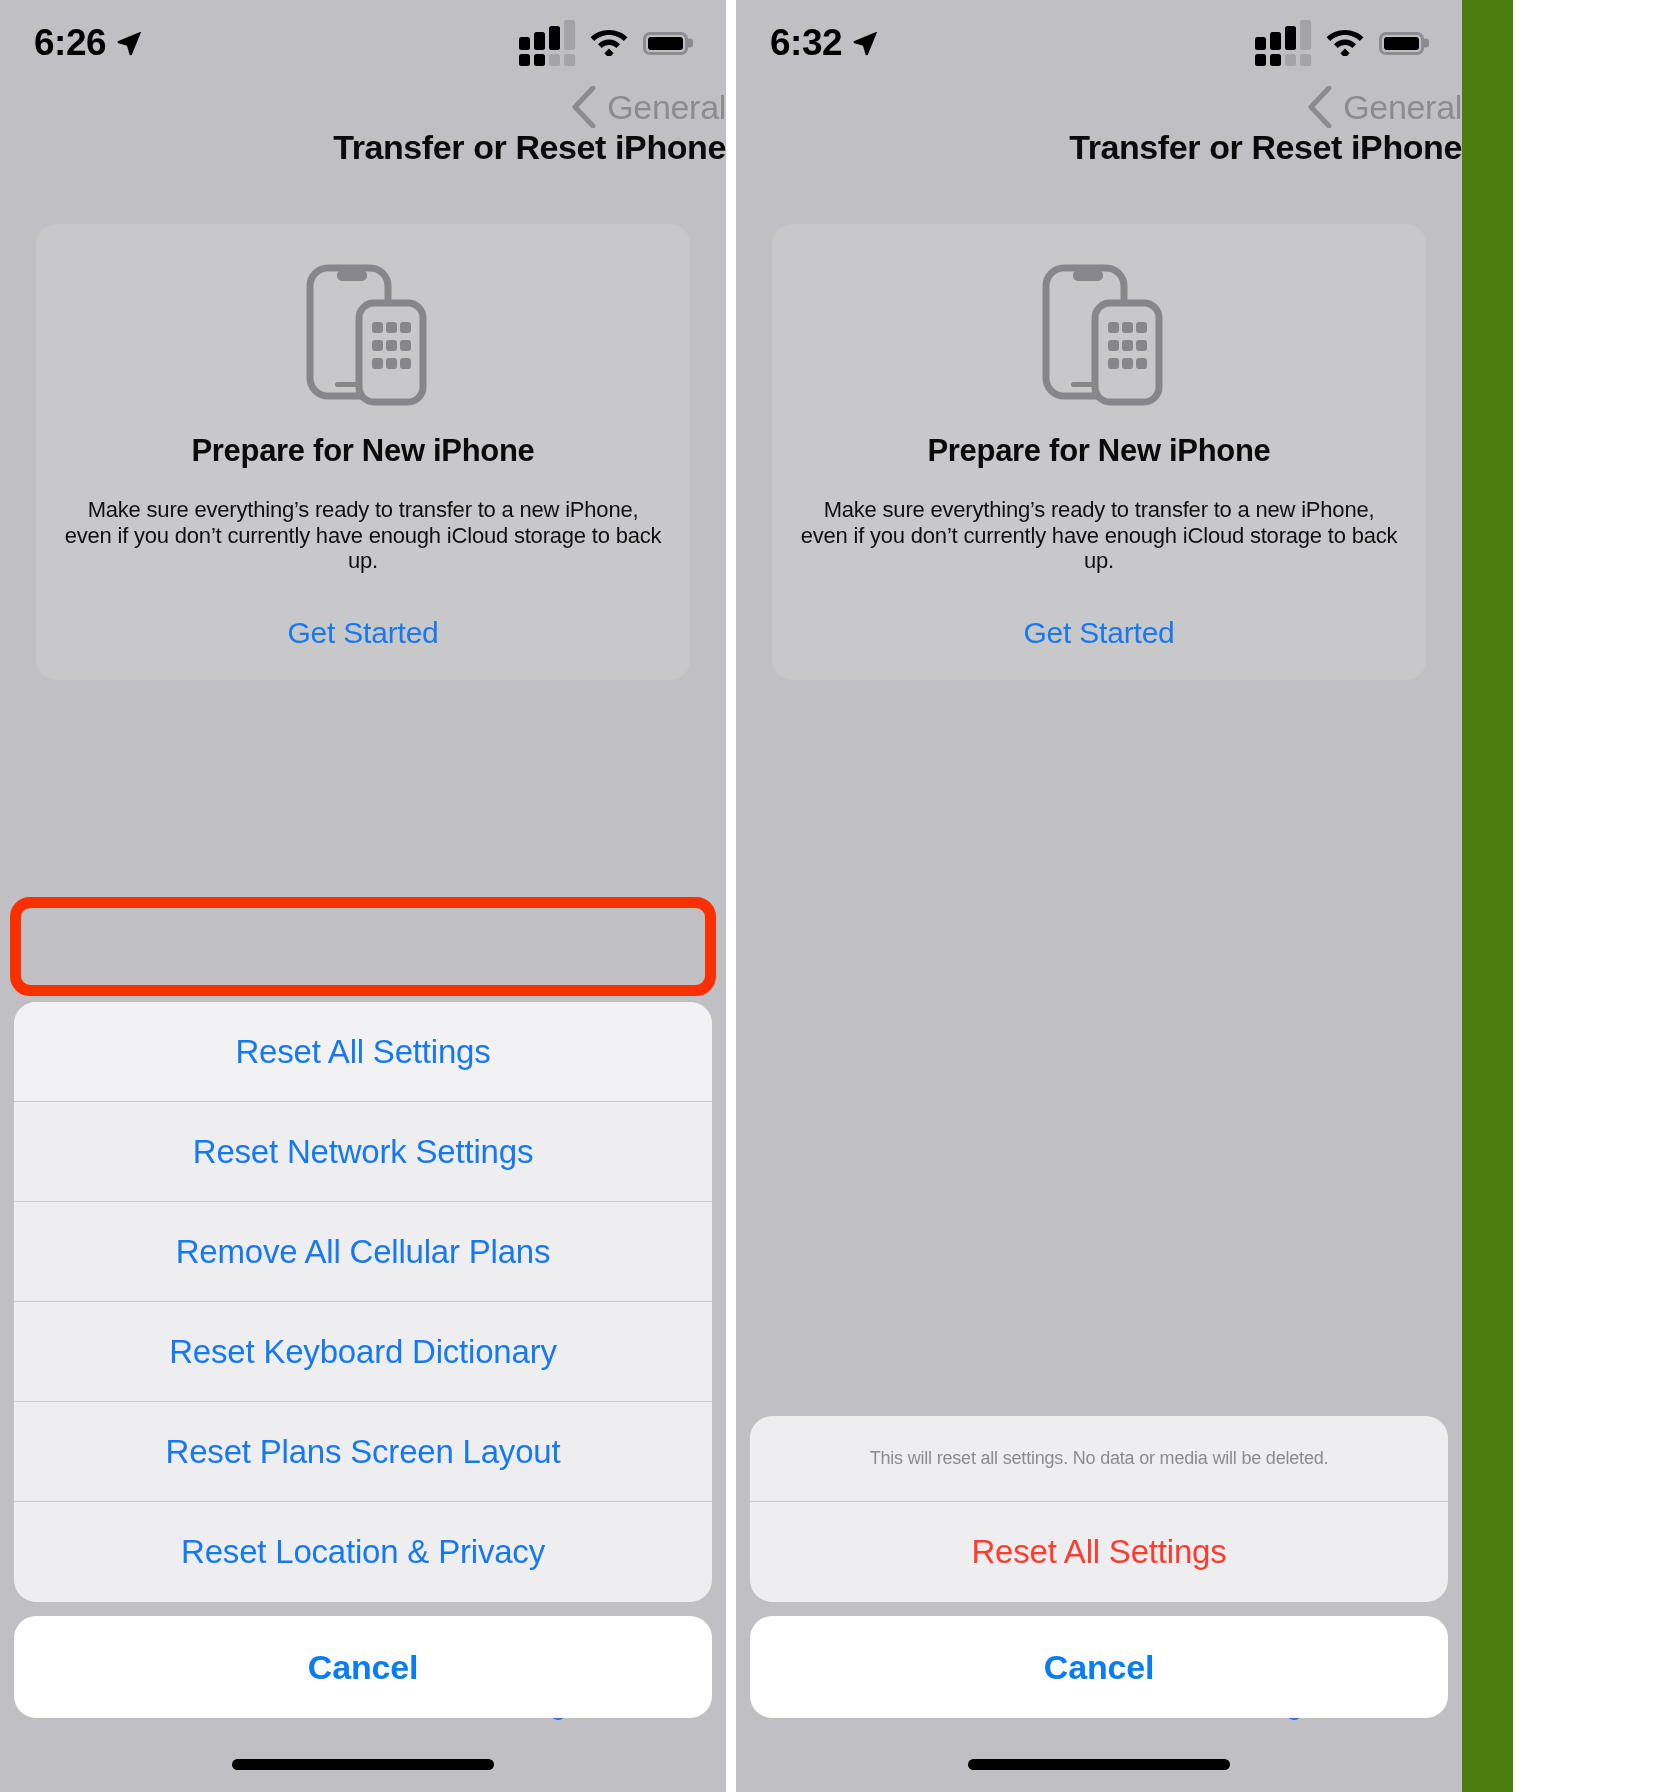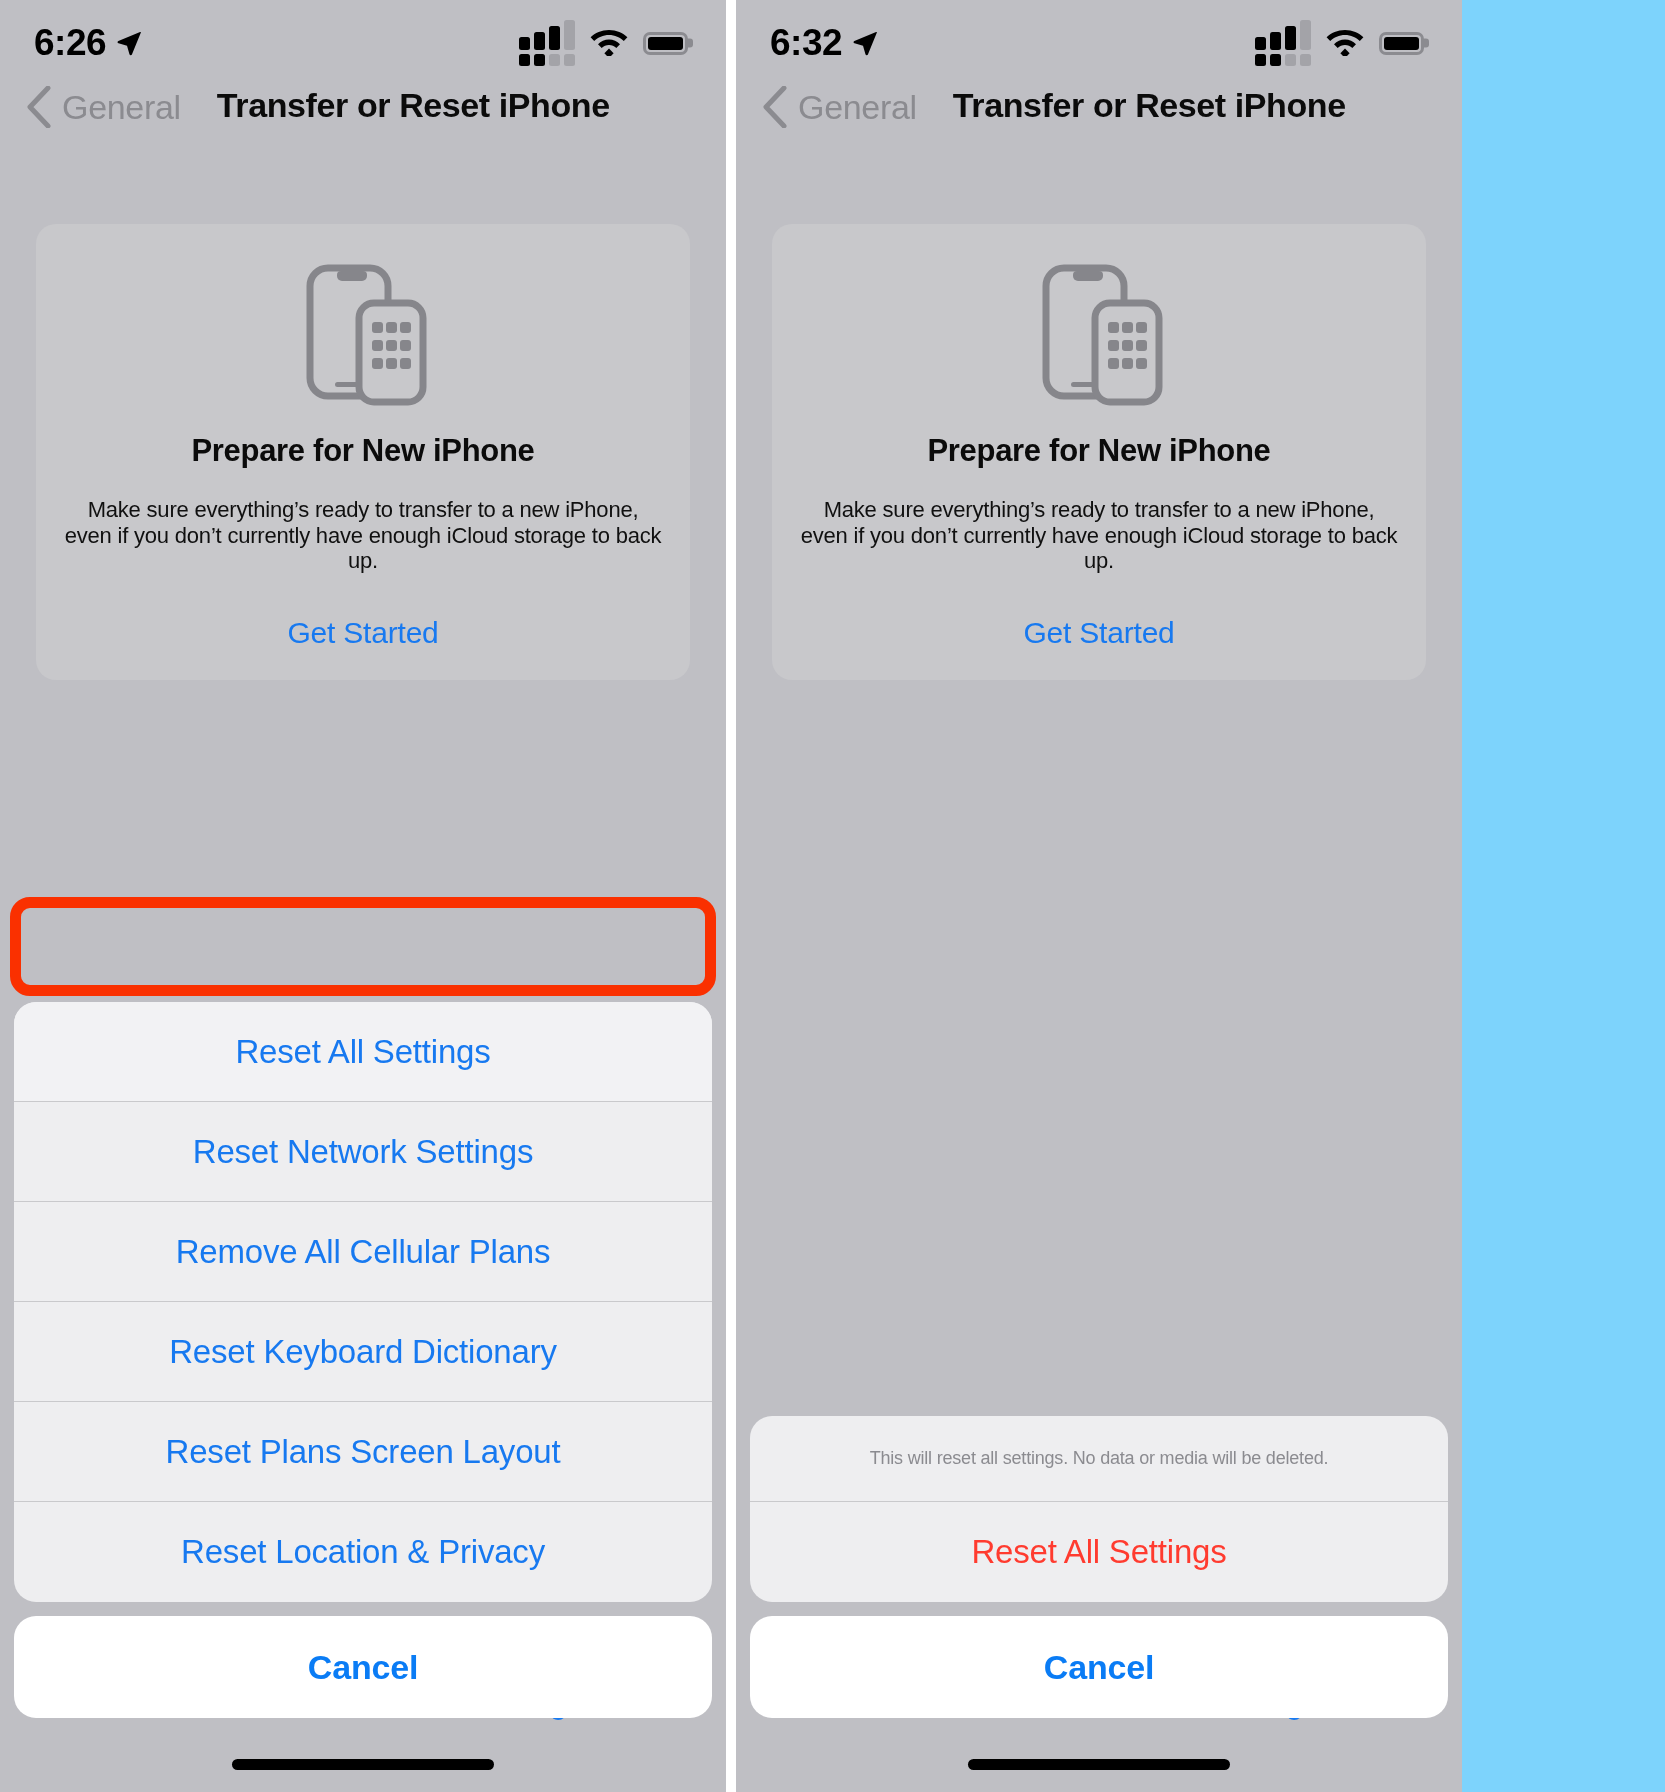--- a/index.html
+++ b/index.html
@@ -4,23 +4,23 @@
 <style>
   * { box-sizing: border-box; margin: 0; padding: 0; }
   html, body {
     width: 1665px; height: 1792px;
     background: #ffffff;
     font-family: "Liberation Sans", sans-serif;
     overflow: hidden;
   }
   .stage {
     position: relative;
-    width: 1665px; height: 1792px;
+    width: 1513px; height: 1792px;
     display: flex;
-    background: #7dd3fc;
+    background: #4d7c0f;
   }
   .panel {
     position: relative;
     width: 726px;
     height: 1792px;
     background: #bfbfc4;
     overflow: hidden;
     flex: 0 0 auto;
   }
   .gap { flex: 0 0 auto; width: 10px; height: 1792px; background: #ffffff; }
@@ -52,21 +52,21 @@
   }
   .battery::after {
     content: ""; position: absolute; right: -8px; top: 50%; transform: translateY(-50%);
     width: 5px; height: 9px; background: #8b8b90; border-radius: 0 3px 3px 0;
   }
   .battery-fill { height: 100%; width: 100%; background: #000; border-radius: 3px; }
 
   
   .navbar {
     position: absolute; top: 86px; left: 0; right: 0; height: 88px;
-    display: flex; align-items: flex-start; padding-left: 26px;
+    display: flex; align-items: flex-end; padding-left: 36px; flex-direction: column;
   }
   .nav-back {
     display: flex; align-items: center; gap: 10px;
     color: #8b8b90; font-size: 34px; letter-spacing: -0.3px;
   }
   .chev { display: block; }
   .nav-title {
     font-size: 34px; font-weight: 700; color: #0b0b0b; letter-spacing: -0.4px;
     margin-left: 36px;
   }

